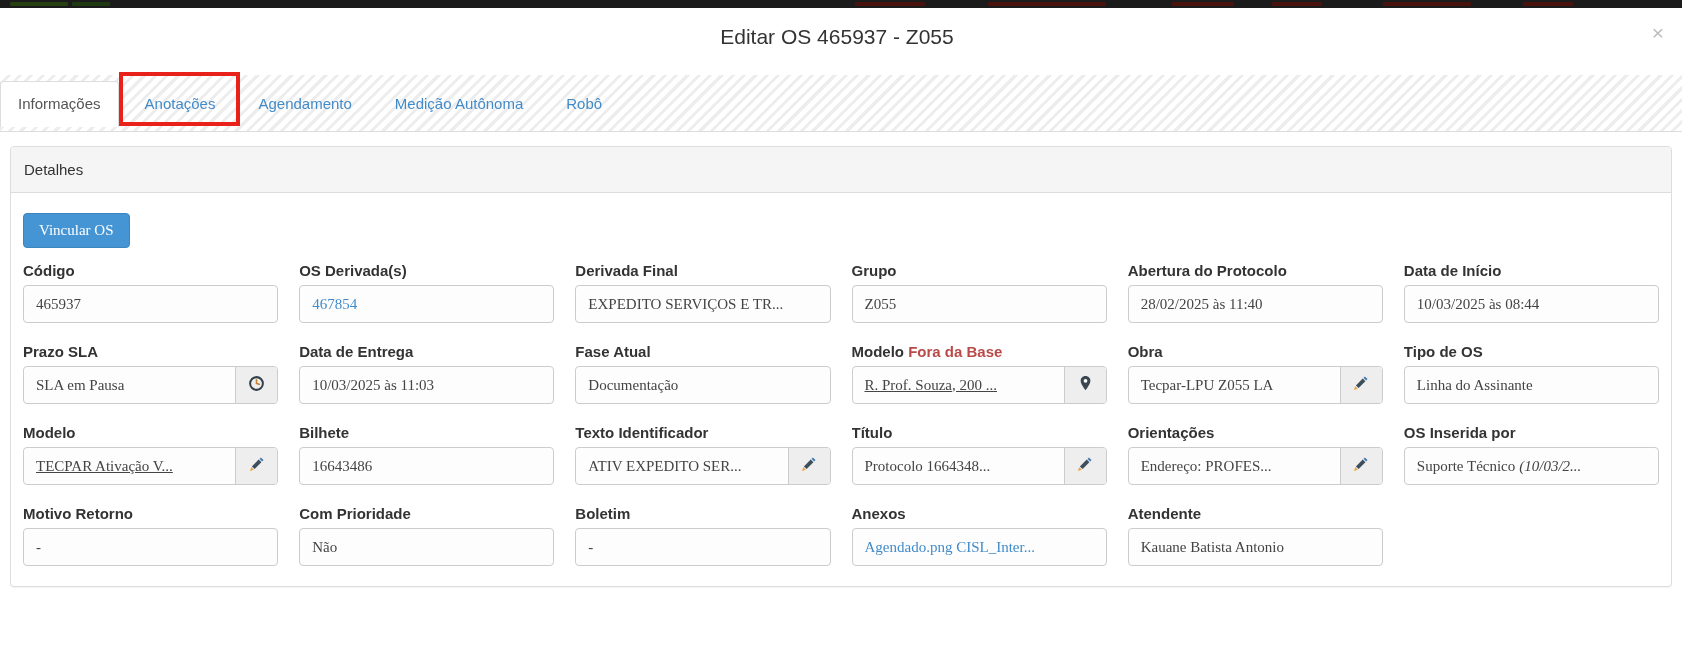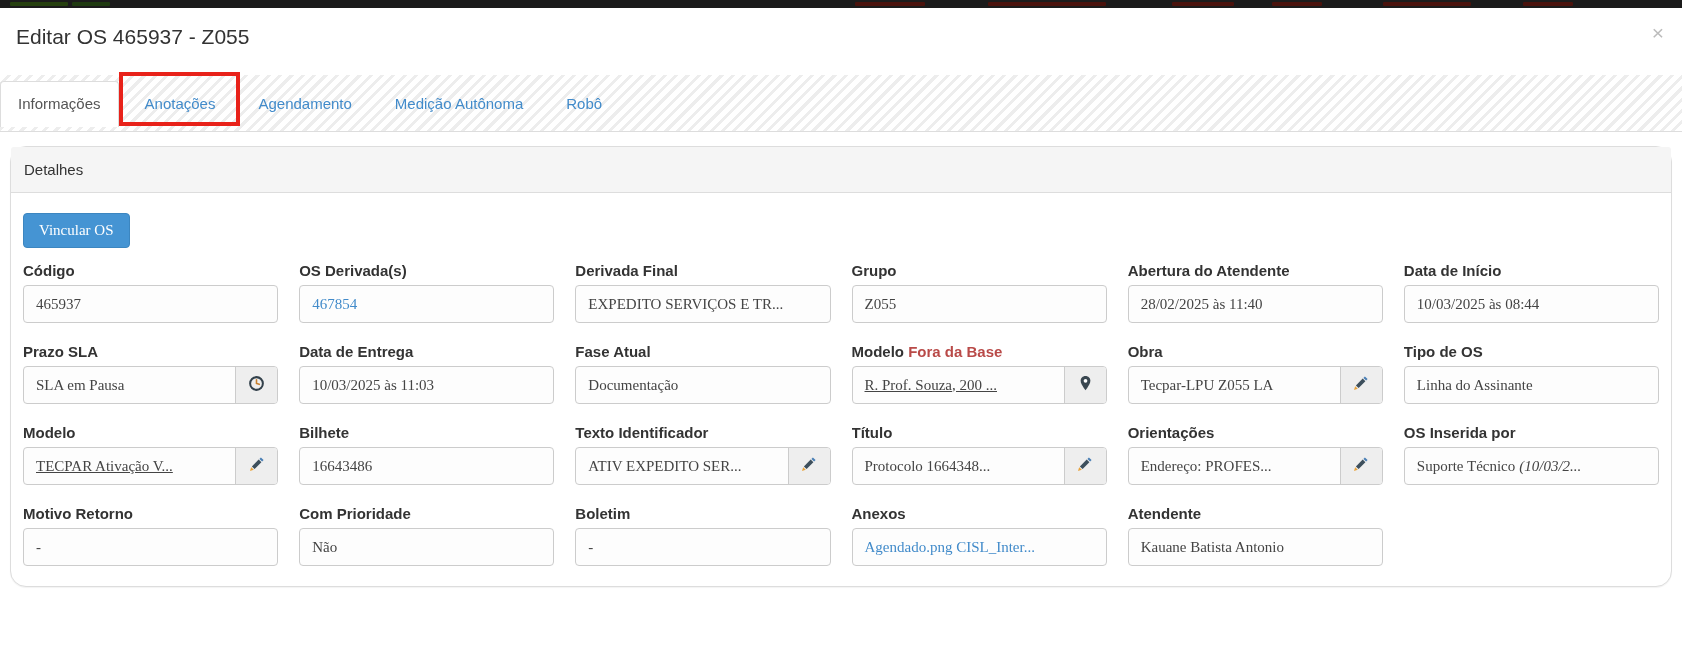--- a/index.html
+++ b/index.html
@@ -8,36 +8,36 @@
     --highlight-red:#e8221a;
     --danger-red:#b94a48;
   }
   *{box-sizing:border-box;margin:0;padding:0;}
   html,body{width:1682px;height:645px;overflow:hidden;background:#fff;
     font-family:"Liberation Sans","DejaVu Sans",sans-serif;color:#333;}
   
   .top-strip{position:relative;height:8px;background:#1b1b1b;overflow:hidden;}
   .top-strip .blob{position:absolute;top:2px;height:4px;border-radius:1px;}
   
-  .modal-header{position:relative;padding:17px 24px 0 16px;}
+  .modal-header{position:relative;padding:17px 24px 0 16px;text-align:center;}
   .modal-title{font-size:21px;font-weight:400;color:#333;}
   .close-btn{position:absolute;right:18px;top:14px;font-size:21px;color:#bcbcbc;
     cursor:pointer;line-height:1;font-weight:400;}
   
   .tabbar{position:relative;margin-top:26px;height:57px;
     background:repeating-linear-gradient(135deg,#ffffff 0 5px,#ededed 5px 8px);
     border-bottom:1px solid #ddd;display:flex;align-items:center;padding-left:0;}
   .tab{position:relative;display:block;padding:13px 17px;font-size:15px;
     color:var(--link-blue);cursor:pointer;white-space:nowrap;margin-right:9px;}
   .tab.active{background:#fff;color:#555;border:1px solid #ddd;border-bottom:none;
     border-radius:4px 4px 0 0;margin-bottom:-1px;padding-bottom:15px;cursor:default;}
   .redbox{position:absolute;left:-9px;right:-8px;top:-10px;bottom:-1px;
     border:4px solid var(--highlight-red);pointer-events:none;}
   
-  .panel{margin:14px 10px 0 10px;border:1px solid #ddd;border-radius:16px;
+  .panel{margin:14px 10px 0 10px;border:1px solid #ddd;border-radius:4px;
     box-shadow:0 1px 1px rgba(0,0,0,.05);background:#fff;}
   .panel-heading{background:#f5f5f5;border-bottom:1px solid #ddd;
     border-radius:3px 3px 0 0;padding:14px 13px;font-size:15px;color:#333;}
   .panel-body{padding:12px 12px 20px 12px;}
   .btn-primary{display:inline-block;background:var(--accent-blue);
     border:1px solid #3c86c0;color:#fff;font-size:15px;padding:8px 15px;
     border-radius:4px;cursor:pointer;margin:8px 0 14px 0;
     font-family:Liberation Serif, serif;}
   
   .grid{display:grid;grid-template-columns:repeat(6,1fr);column-gap:21px;row-gap:20px;}
@@ -118,21 +118,21 @@
           <div class="value">EXPEDITO SERVIÇOS E TR...</div>
         </div>
       </div>
       <div class="field">
         <label>Grupo</label>
         <div class="control">
           <div class="value">Z055</div>
         </div>
       </div>
       <div class="field">
-        <label>Abertura do Atendente</label>
+        <label>Abertura do Protocolo</label>
         <div class="control">
           <div class="value">28/02/2025 às 11:40</div>
         </div>
       </div>
       <div class="field">
         <label>Data de Início</label>
         <div class="control">
           <div class="value">10/03/2025 às 08:44</div>
         </div>
       </div>

